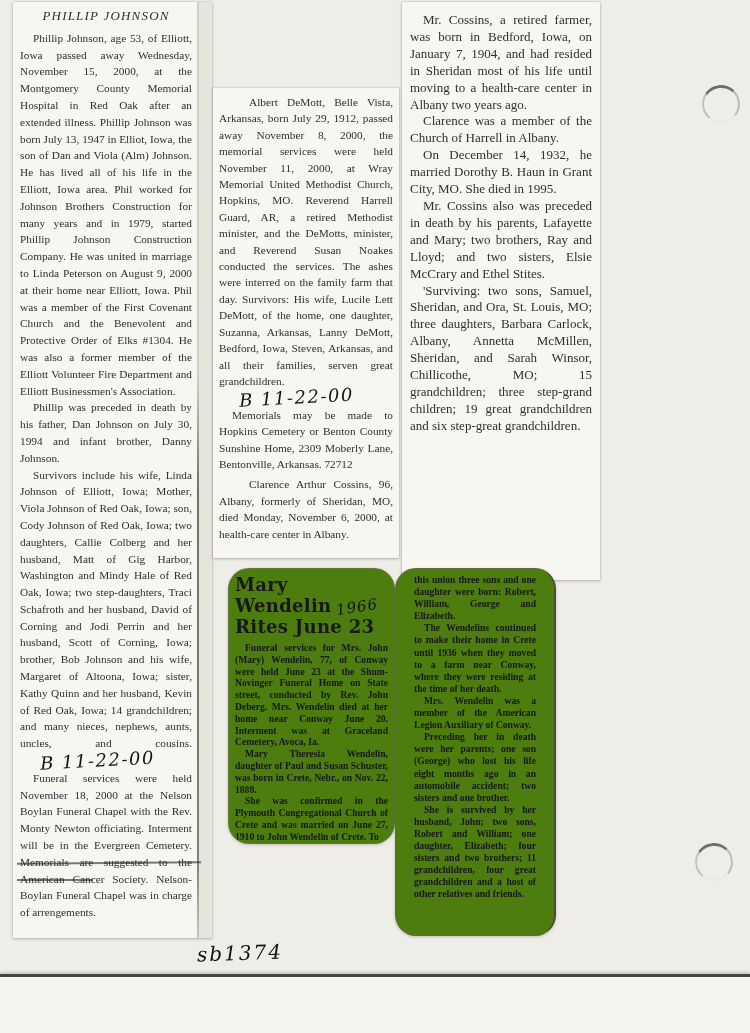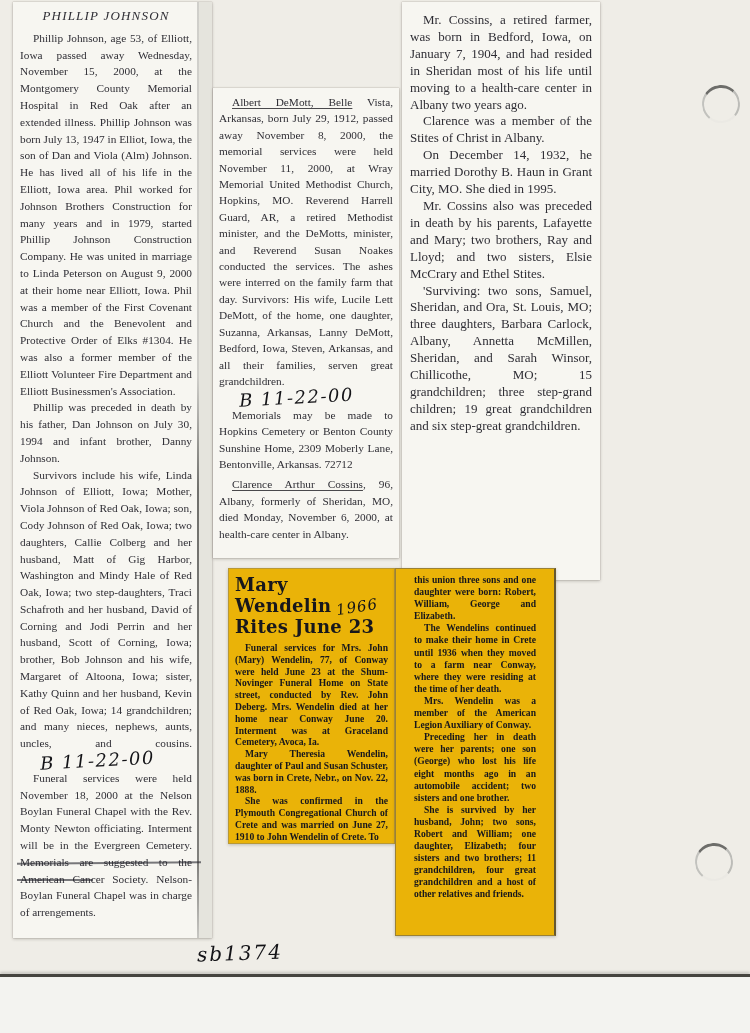--- a/index.html
+++ b/index.html
@@ -22,25 +22,25 @@
   .johnson-rule{position:absolute;right:13px;top:0;bottom:0;width:2px;
         background:linear-gradient(180deg,rgba(90,90,88,0.25),rgba(90,90,88,0.25) 40%,
         rgba(55,55,52,0.70) 52%,rgba(55,55,52,0.62) 92%,rgba(90,90,88,0.3));}
   
   .clip-demott{left:213px;top:88px;width:186px;height:470px;padding:6px 6px;
         font-size:11.3px;line-height:16.4px;}
   .clip-demott .intro{margin-top:4px;}
   
   .clip-cossins{left:402px;top:2px;width:198px;height:578px;padding:10px 8px;
         font-size:13px;line-height:16.9px;}
-  .u{text-decoration:underline;text-underline-offset:2px;
-        text-decoration-color:rgba(30,30,35,0.8);}
+  .u{text-underline-offset:2px;
+        text-decoration-color:rgba(30,30,35,0.8);margin-left:17px;}
   
-  .np{background:#eab308;color:#17171c;font-weight:bold;
-        box-shadow:0 1px 3px rgba(70,65,55,0.28);}
+  .np{background:#4d7c0f;color:#17171c;font-weight:bold;
+        box-shadow:0 1px 3px rgba(70,65,55,0.28);border-radius:21px;}
   .wendelin-left{left:228px;top:568px;width:167px;height:276px;
         border:1px solid rgba(125,120,108,0.45);padding:5px 6px;
         font-size:9.6px;line-height:11.8px;}
   .wendelin-right{left:395px;top:568px;width:161px;height:368px;
         border:1px solid rgba(100,96,86,0.60);border-right:2px solid rgba(70,66,58,0.80);
         padding:5px 18px;font-size:9.6px;line-height:12.1px;}
   .np-headline{margin:0 0 5px 0;font-family:"DejaVu Serif", serif;font-weight:bold;
         font-size:18px;line-height:21px;letter-spacing:0.3px;text-align:left;text-indent:0;}
   .np p{text-indent:10px;margin:0;}
   .np p.no-indent{text-indent:0;}
@@ -86,21 +86,21 @@
   <div class="pen-line pen-line-2"></div>
 
   <article class="clipping clip-demott">
     <p><span class="u">Albert DeMott, Belle</span><span> Vista, Arkansas, born July 29, 1912, passed away November 8, 2000, the memorial services were held November 11, 2000, at Wray Memorial United Methodist Church, Hopkins, MO. Reverend Harrell Guard, AR, a retired Methodist minister, and the DeMotts, minister, and Reverend Susan Noakes conducted the services. The ashes were interred on the family farm that day. Survivors: His wife, Lucile Lett DeMott, of the home, one daughter, Suzanna, Arkansas, Lanny DeMott, Bedford, Iowa, Steven, Arkansas, and all their families, serven great grandchildren.</span><span class="hand hand-inline">B 11-22-00</span></p>
     <p>Memorials may be made to Hopkins Cemetery or Benton County Sunshine Home, 2309 Moberly Lane, Bentonville, Arkansas. 72712</p>
     <p class="intro"><span class="u">Clarence Arthur Cossins</span><span>, 96, Albany, formerly of Sheridan, MO, died Monday, November 6, 2000, at health-care center in Albany.</span></p>
   </article>
 
   <article class="clipping clip-cossins">
     <p>Mr. Cossins, a retired farmer, was born in Bedford, Iowa, on January 7, 1904, and had resided in Sheridan most of his life until moving to a health-care center in Albany two years ago.</p>
-    <p>Clarence was a member of the Stites of Christ in Albany.</p>
+    <p>Clarence was a member of the Church of Harrell in Albany.</p>
     <p>On December 14, 1932, he married Dorothy B. Haun in Grant City, MO. She died in 1995.</p>
     <p>Mr. Cossins also was preceded in death by his parents, Lafayette and Mary; two brothers, Ray and Lloyd; and two sisters, Elsie McCrary and Ethel Stites.</p>
     <p>'Surviving: two sons, Samuel, Sheridan, and Ora, St. Louis, MO; three daughters, Barbara Carlock, Albany, Annetta McMillen, Sheridan, and Sarah Winsor, Chillicothe, MO; 15 grandchildren; three step-grand children; 19 great grandchildren and six step-great grandchildren.</p>
   </article>
 
   <article class="clipping np wendelin-left">
     <h1 class="np-headline">
       <div>Mary Wendelin</div>
       <div>Rites June 23</div>
     </h1>

